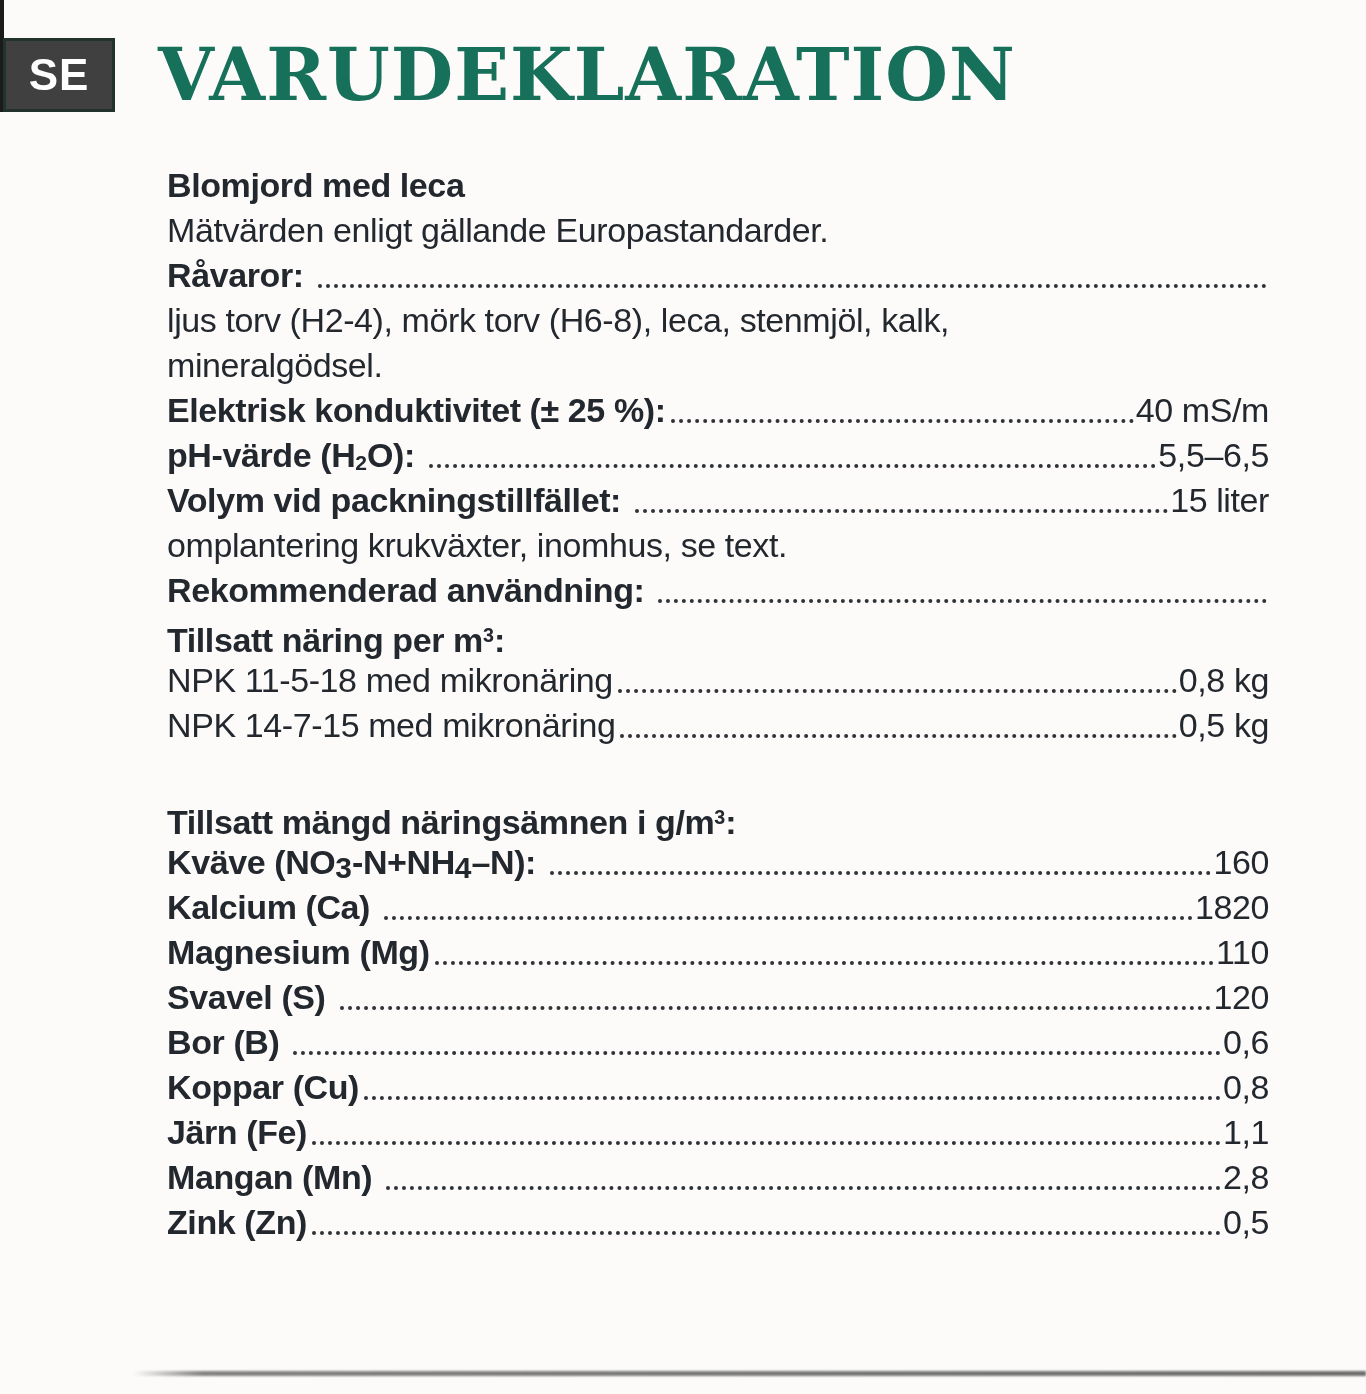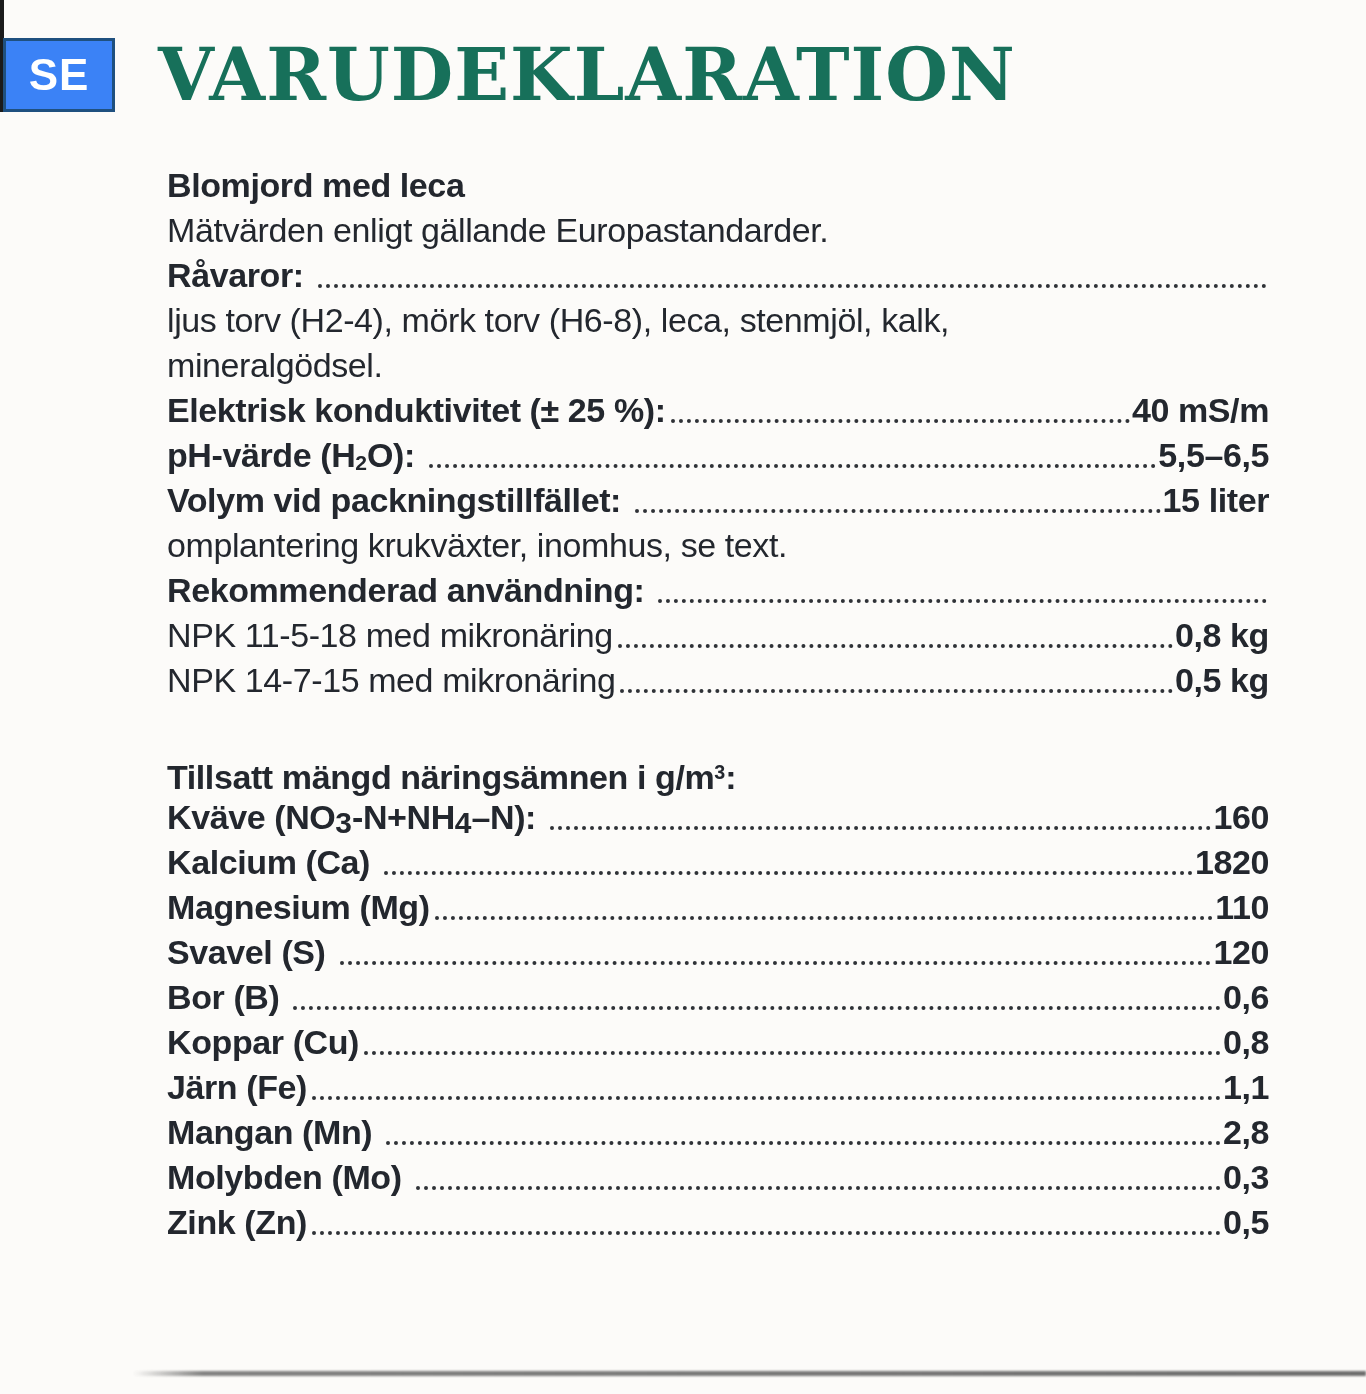--- a/index.html
+++ b/index.html
@@ -20,21 +20,21 @@
     position: absolute; left: 0; top: 0;
     width: 4px; height: 112px;
     background: #1b1b1b;
   }
 
   
   .se-badge {
     position: absolute; left: 3px; top: 38px;
     width: 112px; height: 74px;
     box-sizing: border-box;
-    background: #3b82f6;
+    background: #404040;
     border: 3px solid rgba(10, 40, 30, 0.55);
     display: flex; align-items: center; justify-content: center;
   }
   .se-badge span {
     color: #ffffff;
     font-weight: 700;
     font-size: 44px;
     letter-spacing: 1px;
   }
 
@@ -70,21 +70,21 @@
   }
   .row.bold .lbl { font-weight: 700; }
   .lbl { flex: 0 0 auto; }
   .dots {
     flex: 1 1 auto;
     min-width: 14px;
     border-bottom: 4px dotted #2f3237;
     align-self: flex-end;
     margin: 0 2px 10px 5px;
   }
-  .val { flex: 0 0 auto; font-weight: 700; }
+  .val { flex: 0 0 auto; font-weight: 400; }
 
   
   .sb { font-size: 0.62em; vertical-align: -0.12em; letter-spacing: 0; }
   .sp { font-size: 0.58em; vertical-align: 0.52em; letter-spacing: 0; }
   .lw { font-size: 0.88em; vertical-align: -0.14em; letter-spacing: 0; }
 
   
   .edge-bottom {
     position: absolute; left: 133px; top: 1371px;
     width: 1233px; height: 5px;
@@ -110,32 +110,32 @@
         <div class="row bold"><span class="lbl">Blomjord med leca</span></div>
         <div class="row regular"><span class="lbl">Mätvärden enligt gällande Europastandarder.</span></div>
         <div class="row bold"><span class="lbl">Råvaror: </span><span class="dots"></span></div>
         <div class="row regular"><span class="lbl">ljus torv (H2-4), mörk torv (H6-8), leca, stenmjöl, kalk,</span></div>
         <div class="row regular"><span class="lbl">mineralgödsel.</span></div>
         <div class="row bold"><span class="lbl">Elektrisk konduktivitet (± 25 %):</span><span class="dots"></span><span class="val">40 mS/m</span></div>
         <div class="row bold"><span class="lbl">pH-värde (H<span class="sb">2</span>O): </span><span class="dots"></span><span class="val">5,5–6,5</span></div>
         <div class="row bold"><span class="lbl">Volym vid packningstillfället: </span><span class="dots"></span><span class="val">15 liter</span></div>
         <div class="row regular"><span class="lbl">omplantering krukväxter, inomhus, se text.</span></div>
         <div class="row bold"><span class="lbl">Rekommenderad användning: </span><span class="dots"></span></div>
+        <div class="row bold"><span class="lbl">Tillsatt näring per m<span class="sp">3</span>:</span></div>
         <div class="row regular"><span class="lbl">NPK 11-5-18 med mikronäring</span><span class="dots"></span><span class="val">0,8 kg</span></div>
         <div class="row regular"><span class="lbl">NPK 14-7-15 med mikronäring</span><span class="dots"></span><span class="val">0,5 kg</span></div>
       </section>
     <section class="section-b">
         <div class="row bold"><span class="lbl">Tillsatt mängd näringsämnen i g/m<span class="sp">3</span>:</span></div>
         <div class="row bold"><span class="lbl">Kväve (NO<span class="lw">3</span>-N+NH<span class="lw">4</span>–N): </span><span class="dots"></span><span class="val">160</span></div>
         <div class="row bold"><span class="lbl">Kalcium (Ca) </span><span class="dots"></span><span class="val">1820</span></div>
         <div class="row bold"><span class="lbl">Magnesium (Mg)</span><span class="dots"></span><span class="val">110</span></div>
         <div class="row bold"><span class="lbl">Svavel (S) </span><span class="dots"></span><span class="val">120</span></div>
         <div class="row bold"><span class="lbl">Bor (B) </span><span class="dots"></span><span class="val">0,6</span></div>
         <div class="row bold"><span class="lbl">Koppar (Cu)</span><span class="dots"></span><span class="val">0,8</span></div>
         <div class="row bold"><span class="lbl">Järn (Fe)</span><span class="dots"></span><span class="val">1,1</span></div>
         <div class="row bold"><span class="lbl">Mangan (Mn) </span><span class="dots"></span><span class="val">2,8</span></div>
-        <div class="row bold"><span class="lbl">Molybden (Mo) </span><span class="dots"></span><span class="val">0,3</span></div>
         <div class="row bold"><span class="lbl">Zink (Zn)</span><span class="dots"></span><span class="val">0,5</span></div>
       </section>
   </main>
 
   <div class="edge-bottom"></div>
 </div>
 
 </body></html>

